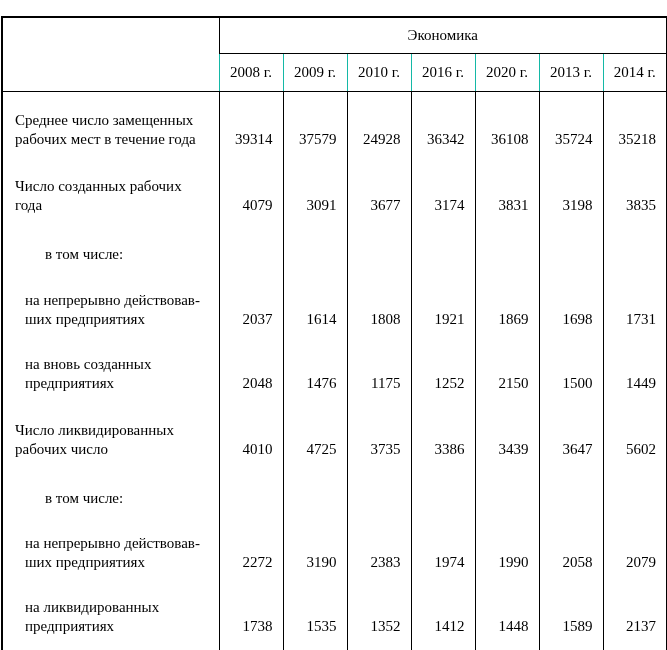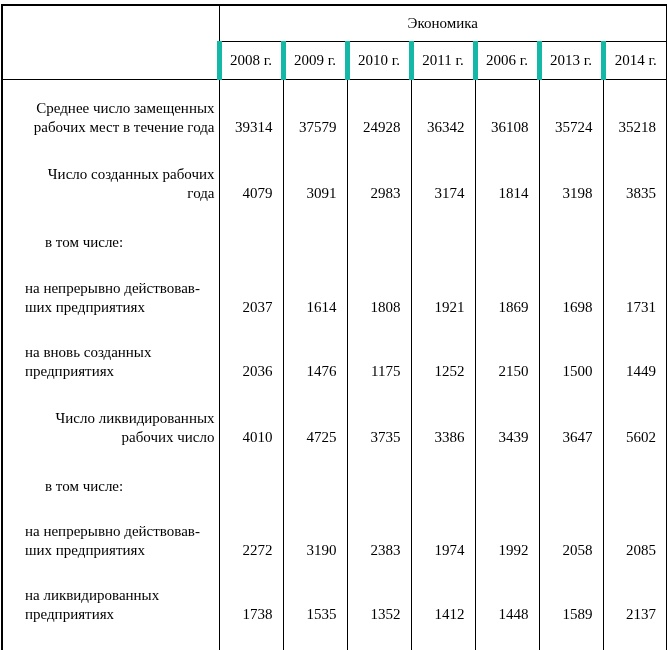--- a/index.html
+++ b/index.html
@@ -6,21 +6,21 @@
     margin: 0;
     padding: 0;
     background: #ffffff;
     color: #000000;
     font-family: "Liberation Serif", "DejaVu Serif", serif;
   }
   .page {
     width: 667px;
     height: 650px;
     box-sizing: border-box;
-    padding: 4px 1px;
+    padding: 16px 1px;
     background: #ffffff;
   }
   table.stat-table {
     border-collapse: collapse;
     table-layout: fixed;
     width: 664px;
     border: 2px solid #000000;
     font-size: 15px;
     line-height: 19px;
     color: #000000;
@@ -35,21 +35,21 @@
     vertical-align: middle;
     padding: 0;
   }
   tr.group-row th.group-cell {
     height: 35px;
     border-bottom: 1px solid #000000;
     border-left: 1px solid #000000;
   }
   tr.years-row th {
     height: 37px;
-    border-left: 5px solid #14b8a6;
+    border-left: 1px solid #14b8a6;
     border-bottom: 1px solid #000000;
   }
   th.stub-cell {
     border-bottom: 1px solid #000000;
   }
 
   
   tbody td {
     vertical-align: bottom;
     padding: 0 0 9px 0;
@@ -60,21 +60,21 @@
     padding-right: 10px;
   }
   tbody td.lbl {
     white-space: pre-line;
     padding-left: 12px;
     padding-right: 4px;
   }
   tbody tr.indent-sub td.lbl   { padding-left: 22px; }
   tbody tr.indent-deep td.lbl  { padding-left: 42px; margin-left: 19px; }
 
-  tr.h57 td { height: 57px; text-align: right; }
+  tr.h57 td { height: 57px; }
   tr.h56 td { height: 56px; }
   tr.h55 td { height: 55px; }
   tr.h40 td { height: 40px; }
   tr.h95 td { height: 95px; }
 </style>
 </head>
 <body>
 
 <div class="page">
   <table class="stat-table">
@@ -90,22 +90,22 @@
     </colgroup>
     <thead>
       <tr class="group-row">
         <th class="stub-cell" rowspan="2"></th>
         <th class="group-cell" colspan="7">Экономика</th>
       </tr>
       <tr class="years-row">
         <th>2008 г.</th>
         <th>2009 г.</th>
         <th>2010 г.</th>
-        <th>2011 г.</th>
-        <th>2006 г.</th>
+        <th>2016 г.</th>
+        <th>2020 г.</th>
         <th>2013 г.</th>
         <th>2014 г.</th>
       </tr>
     </thead>
     <tbody>
       <tr class="h57">
         <td class="lbl">Среднее число замещенных
 рабочих мест в течение года</td>
         <td class="val">39314</td>
         <td class="val">37579</td>
@@ -113,23 +113,23 @@
         <td class="val">36342</td>
         <td class="val">36108</td>
         <td class="val">35724</td>
         <td class="val">35218</td>
       </tr>
       <tr class="h57">
         <td class="lbl">Число созданных рабочих
 года</td>
         <td class="val">4079</td>
         <td class="val">3091</td>
-        <td class="val">2983</td>
+        <td class="val">3677</td>
         <td class="val">3174</td>
-        <td class="val">1814</td>
+        <td class="val">3831</td>
         <td class="val">3198</td>
         <td class="val">3835</td>
       </tr>
       <tr class="h40 indent-deep">
         <td class="lbl">в том числе:</td>
         <td class="val"></td>
         <td class="val"></td>
         <td class="val"></td>
         <td class="val"></td>
         <td class="val"></td>
@@ -143,21 +143,21 @@
         <td class="val">1614</td>
         <td class="val">1808</td>
         <td class="val">1921</td>
         <td class="val">1869</td>
         <td class="val">1698</td>
         <td class="val">1731</td>
       </tr>
       <tr class="h55 indent-sub">
         <td class="lbl">на вновь созданных
 предприятиях</td>
-        <td class="val">2036</td>
+        <td class="val">2048</td>
         <td class="val">1476</td>
         <td class="val">1175</td>
         <td class="val">1252</td>
         <td class="val">2150</td>
         <td class="val">1500</td>
         <td class="val">1449</td>
       </tr>
       <tr class="h57">
         <td class="lbl">Число ликвидированных
 рабочих число</td>
@@ -179,23 +179,23 @@
         <td class="val"></td>
         <td class="val"></td>
       </tr>
       <tr class="h55 indent-sub">
         <td class="lbl">на непрерывно действовав-
 ших предприятиях</td>
         <td class="val">2272</td>
         <td class="val">3190</td>
         <td class="val">2383</td>
         <td class="val">1974</td>
-        <td class="val">1992</td>
+        <td class="val">1990</td>
         <td class="val">2058</td>
-        <td class="val">2085</td>
+        <td class="val">2079</td>
       </tr>
       <tr class="h55 indent-sub">
         <td class="lbl">на ликвидированных
 предприятиях</td>
         <td class="val">1738</td>
         <td class="val">1535</td>
         <td class="val">1352</td>
         <td class="val">1412</td>
         <td class="val">1448</td>
         <td class="val">1589</td>

